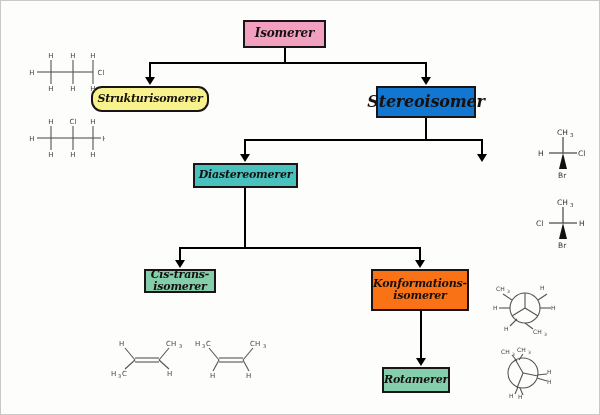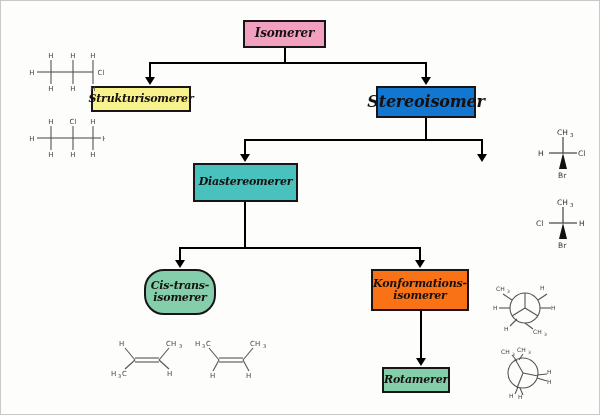--- a/index.html
+++ b/index.html
@@ -71,28 +71,28 @@
   <div class="ln" style="left:178px;top:246px;width:2px;height:13px;"></div>
   <div class="arrow" style="left:174px;top:259px;"></div>
   <div class="ln" style="left:418px;top:246px;width:2px;height:13px;"></div>
   <div class="arrow" style="left:414px;top:259px;"></div>
 
   <div class="ln" style="left:419px;top:310px;width:2px;height:47px;"></div>
   <div class="arrow" style="left:415px;top:357px;"></div>
 
   <div class="node" style="left:242px;top:19px;width:83px;height:28px;background:#f2a0c0;font-size:12px;">Isomerer</div>
 
-  <div class="node" style="left:90px;top:85px;width:100px;height:26px;background:#f7f28c;font-size:11px;">Strukturisomerer</div>
+  <div class="node" style="left:90px;top:85px;width:118px;height:26px;background:#f7f28c;font-size:11px;border-radius:11px;">Strukturisomerer</div>
 
   <div class="node" style="left:375px;top:85px;width:100px;height:32px;background:#1277d0;font-size:16px;">Stereoisomer</div>
 
-  <div class="node" style="left:192px;top:162px;width:105px;height:39px;background:#49c2bd;font-size:11px;">Diastereomerer</div>
-
-
-  <div class="node" style="left:143px;top:268px;width:72px;height:46px;background:#84ceab;font-size:11px;border-radius:20px;">Cis-trans-
+  <div class="node" style="left:192px;top:162px;width:105px;height:25px;background:#49c2bd;font-size:11px;">Diastereomerer</div>
+
+
+  <div class="node" style="left:143px;top:268px;width:72px;height:24px;background:#84ceab;font-size:11px;">Cis-trans-
 isomerer</div>
 
   <div class="node" style="left:370px;top:268px;width:98px;height:42px;background:#f97316;font-size:11px;">Konformations-
 isomerer</div>
 
   <div class="node" style="left:381px;top:366px;width:68px;height:26px;background:#84ceab;font-size:11px;">Rotamerer</div>
 
   <div class="struct" style="left:14px;top:48px;">
     <svg width="90" height="46" viewBox="0 0 90 46">
       <g stroke="#555" stroke-width="1.1" fill="none">

